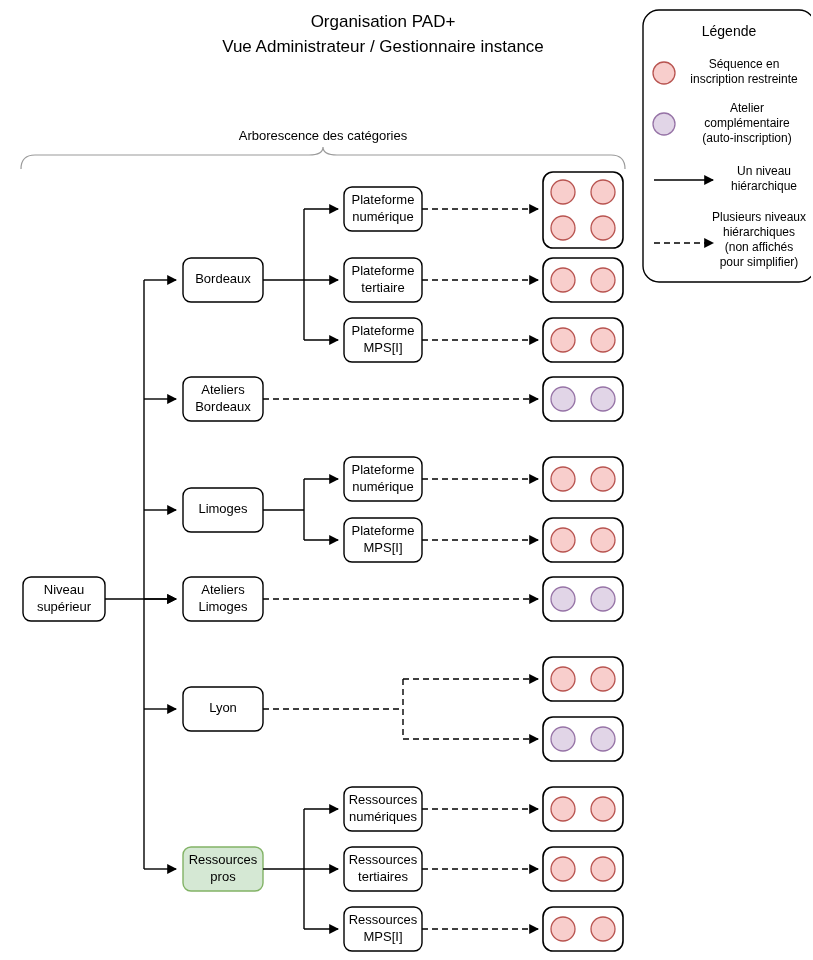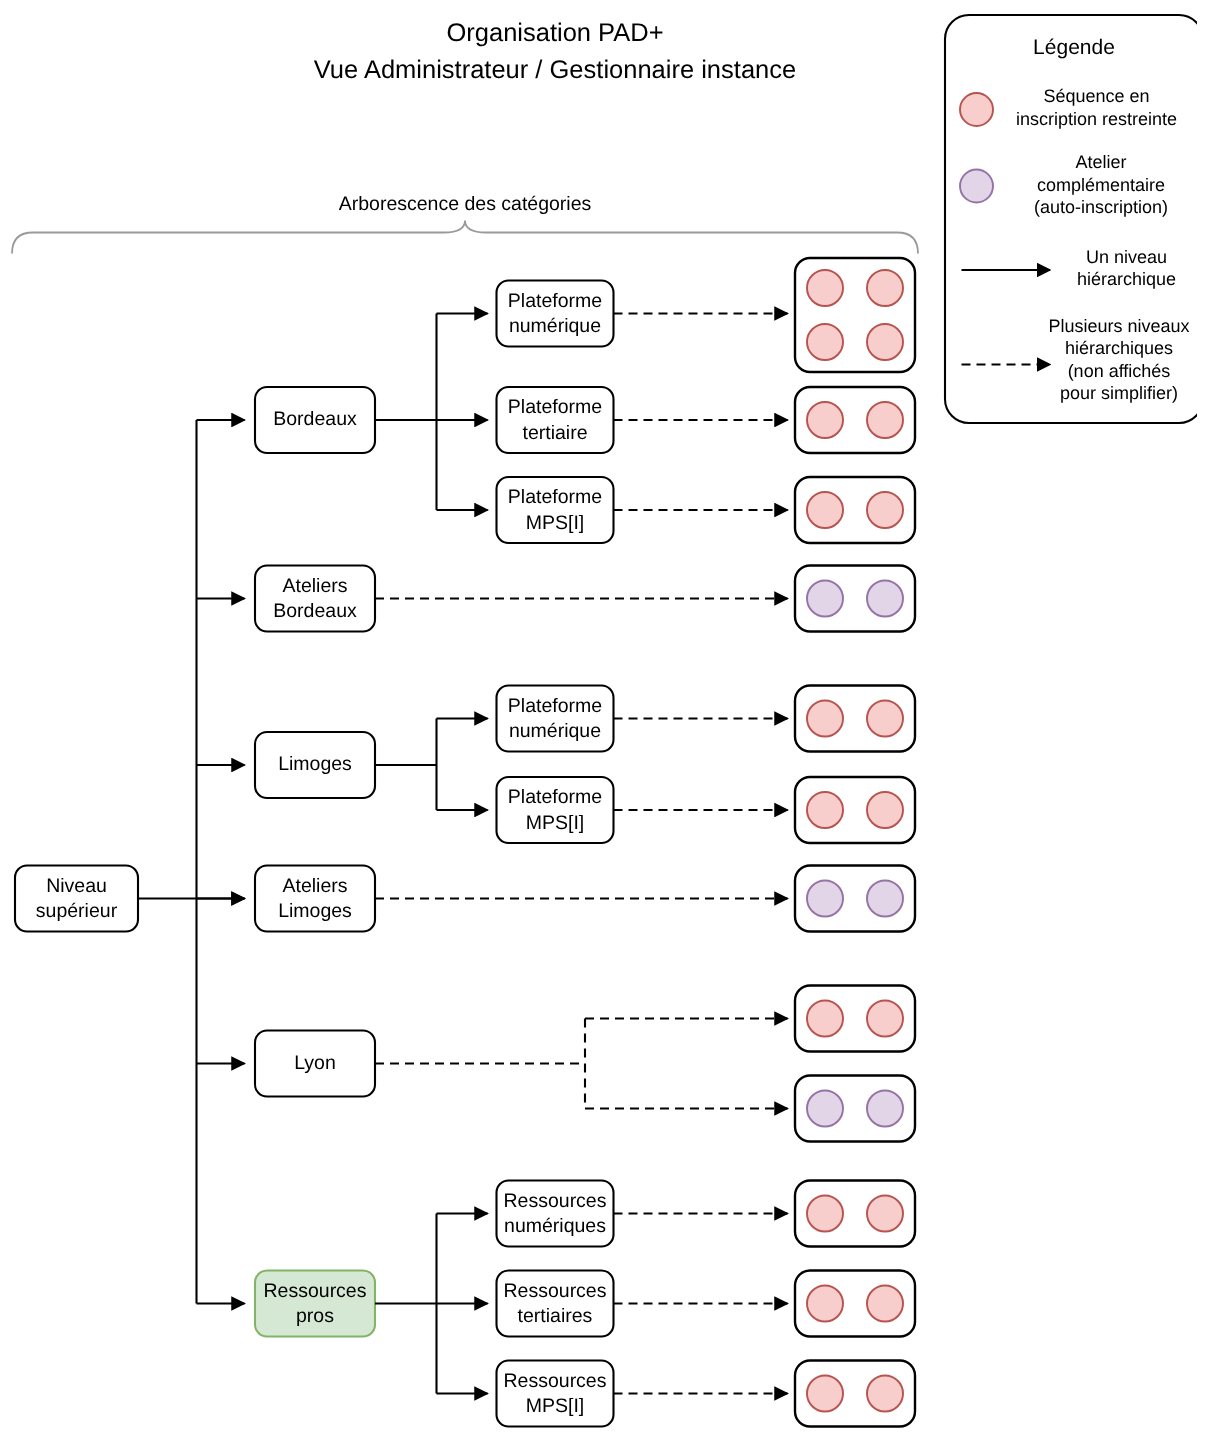--- a/index.html
+++ b/index.html
@@ -7,20 +7,21 @@
     padding: 0;
     background: #ffffff;
   }
   #page {
     position: relative;
     width: 798px;
     height: 960px;
     background: #ffffff;
     font-family: "Liberation Sans", sans-serif;
     overflow: hidden;
+    padding-left: 13px;
   }
   svg { display: block; }
   .node-text, .lbl {
     font-family: "Liberation Sans", sans-serif;
     font-size: 13px;
     fill: #000000;
     text-anchor: middle;
     dominant-baseline: middle;
   }
   .title-text {

